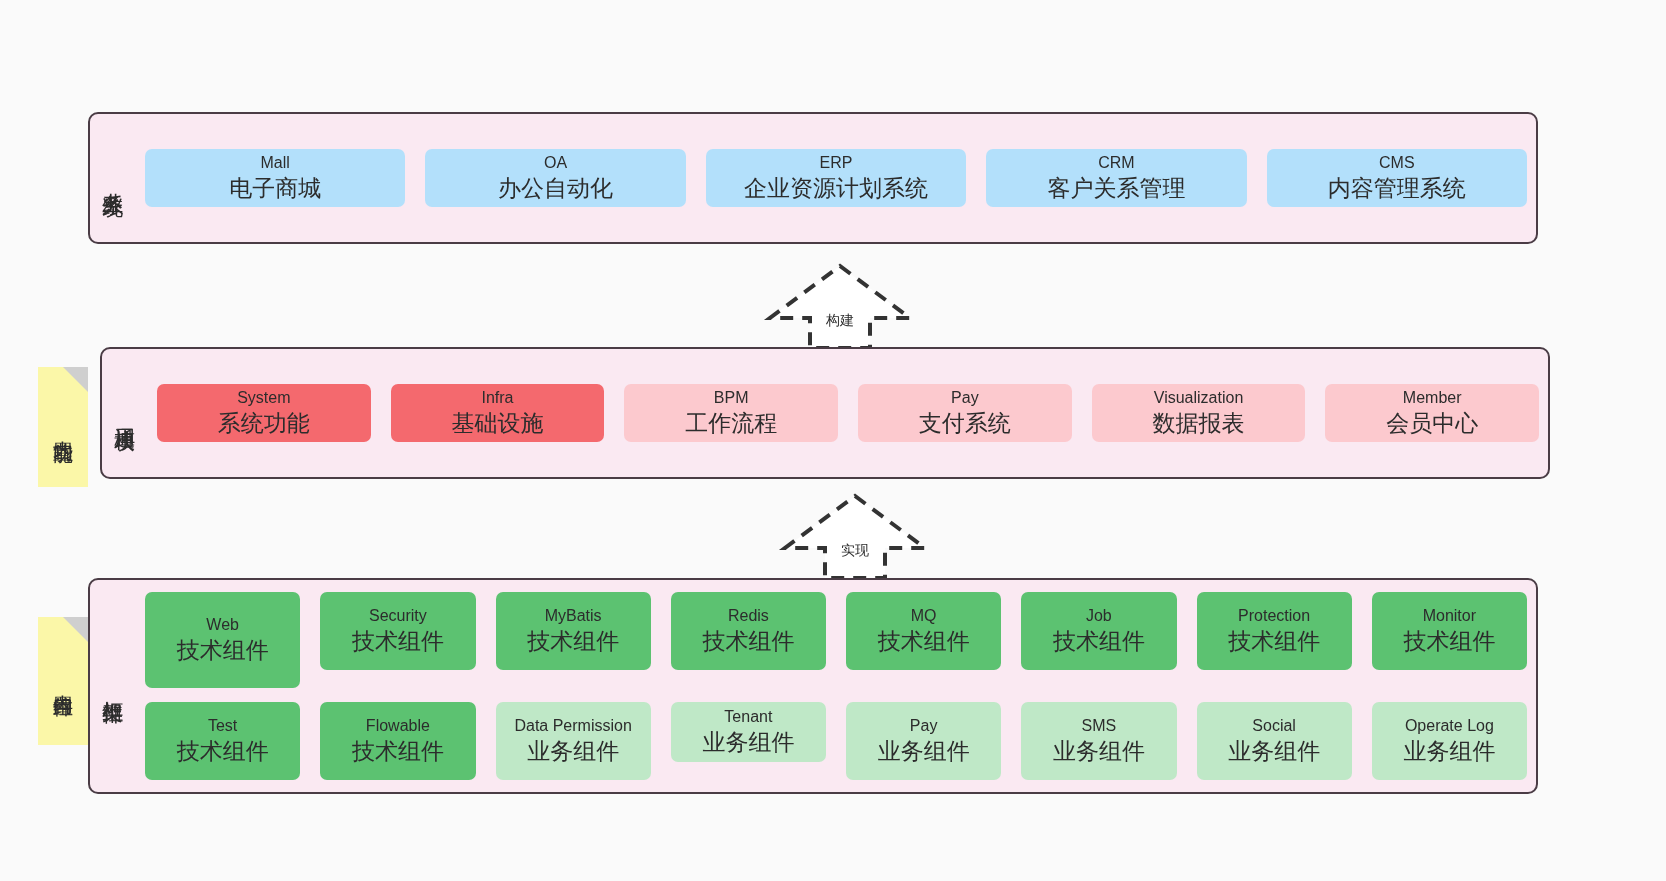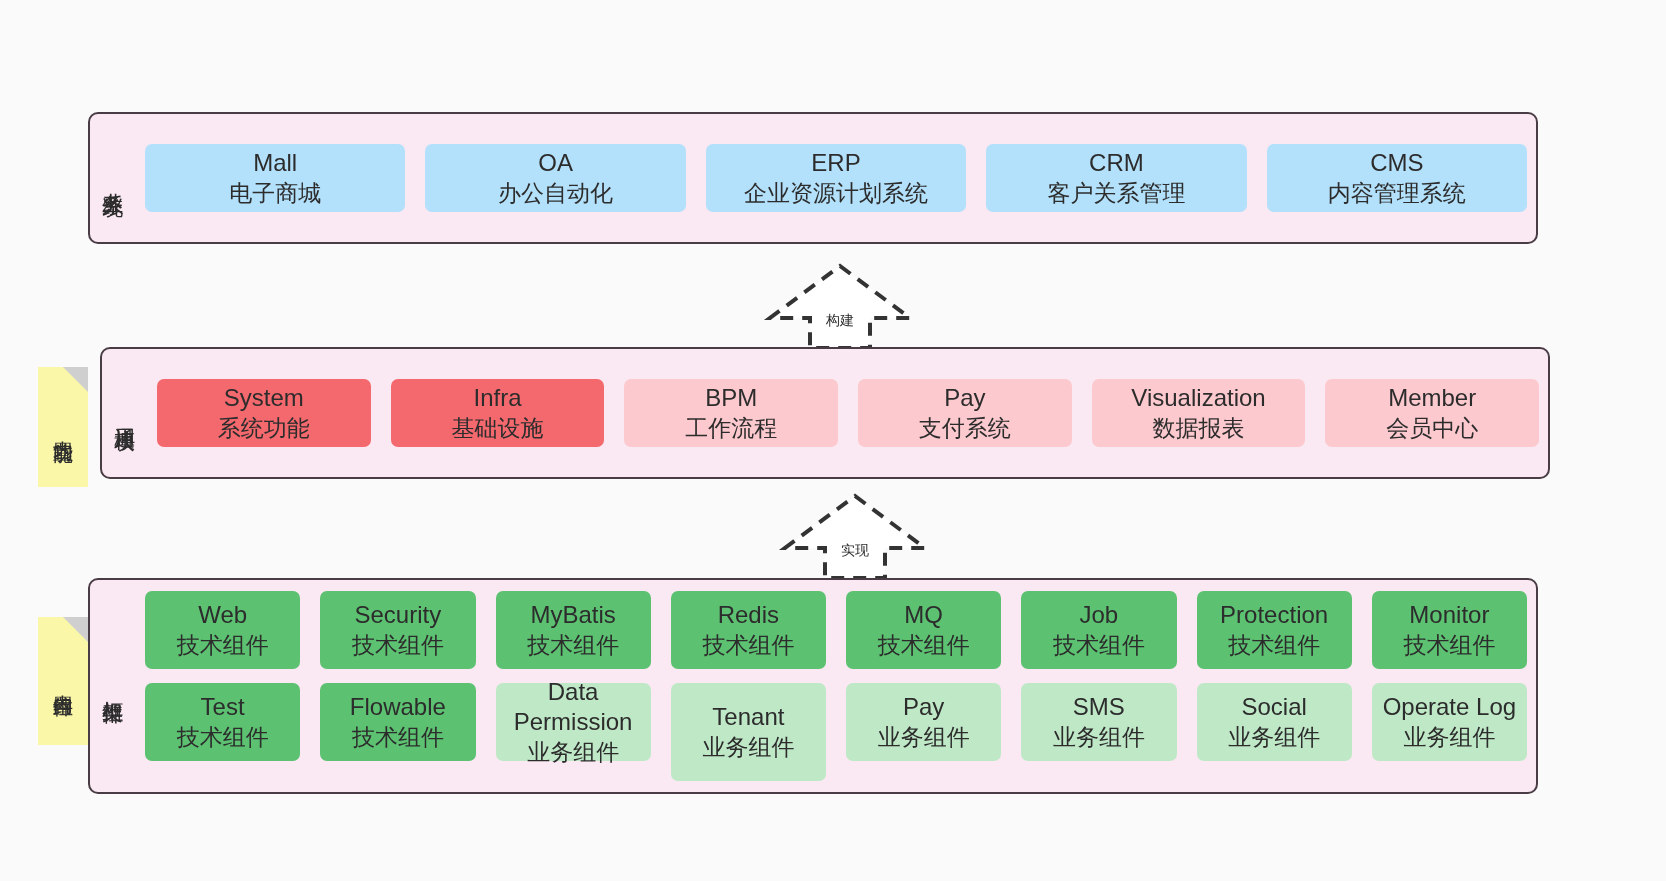--- a/index.html
+++ b/index.html
@@ -66,21 +66,21 @@
     border-radius: 7px;
     display: flex;
     flex-direction: column;
     align-items: center;
     justify-content: center;
     text-align: center;
     line-height: 1.28;
     box-sizing: border-box;
     padding: 4px 6px;
   }
-  .card .t1 { font-size: 24px; }
+  .card .t1 { font-size: 16px; }
   .card .t2 { font-size: 23px; }
 
   
   .c-blue      { background: #b3e0fb; }
   .c-red       { background: #f4696e; }
   .c-pink      { background: #fcc9ce; }
   .c-green     { background: #5cc271; }
   .c-lgreen    { background: #bfe8c7; }
 
   
@@ -210,21 +210,21 @@
   <div class="note" style="left:38px; top:617px; width:50px; height:128px;">
     <span class="fold"></span>
     <span>内置组件</span>
   </div>
 
   <div class="layer" id="layer-2" style="left:88px; top:578px; width:1450px; height:216px;">
     <div class="layer-title">框架组件</div>
     <div class="layer-body">
 
       <div class="row">
-        <div class="card c-green" style="height:78px">
+        <div class="card c-green" style="height:96px">
           <span class="t1">Web</span>
           <span class="t2">技术组件</span>
         </div>
         <div class="card c-green" style="height:78px">
           <span class="t1">Security</span>
           <span class="t2">技术组件</span>
         </div>
         <div class="card c-green" style="height:78px">
           <span class="t1">MyBatis</span>
           <span class="t2">技术组件</span>
@@ -257,21 +257,21 @@
           <span class="t2">技术组件</span>
         </div>
         <div class="card c-green" style="height:78px">
           <span class="t1">Flowable</span>
           <span class="t2">技术组件</span>
         </div>
         <div class="card c-lgreen" style="height:78px">
           <span class="t1">Data Permission</span>
           <span class="t2">业务组件</span>
         </div>
-        <div class="card c-lgreen" style="height:98px">
+        <div class="card c-lgreen" style="height:60px">
           <span class="t1">Tenant</span>
           <span class="t2">业务组件</span>
         </div>
         <div class="card c-lgreen" style="height:78px">
           <span class="t1">Pay</span>
           <span class="t2">业务组件</span>
         </div>
         <div class="card c-lgreen" style="height:78px">
           <span class="t1">SMS</span>
           <span class="t2">业务组件</span>

